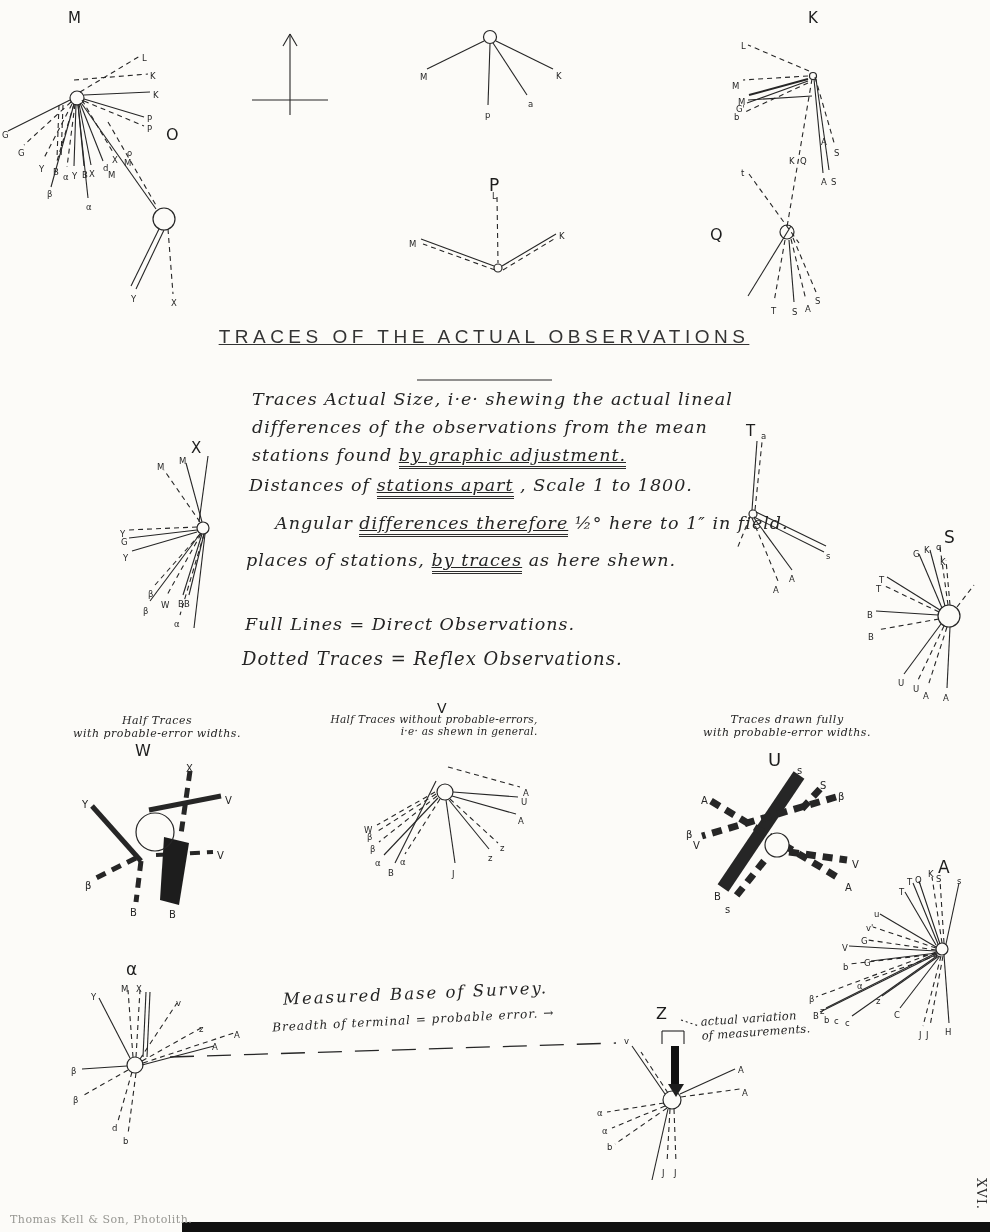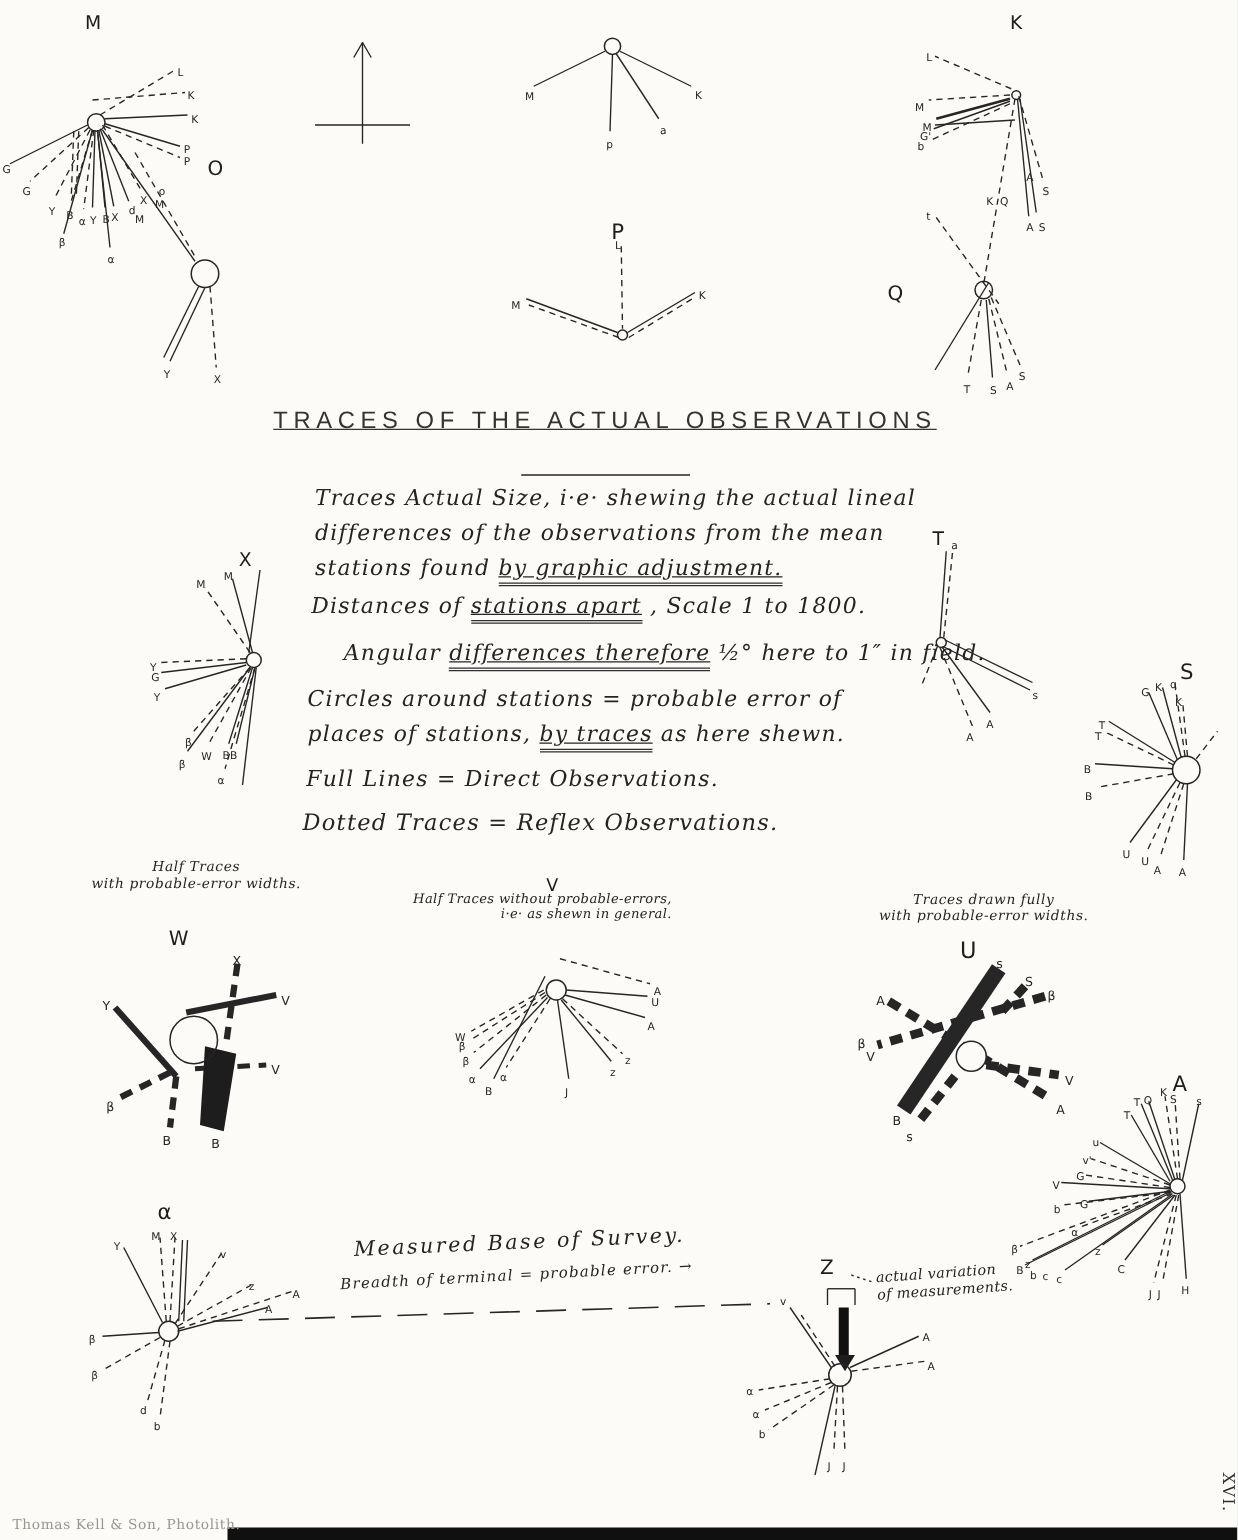--- a/index.html
+++ b/index.html
@@ -378,32 +378,31 @@
         <div>differences of the observations from the mean</div>
         <div>stations found <span class="und">by graphic adjustment.</span></div>
       </div>
       <div class="abs hand note" style="left: 249px; top: 471px; font-size: 17.5px; line-height: 28px;">
         <div>Distances of <span class="und">stations apart</span> , Scale 1 to 1800.</div>
       </div>
       <div class="abs hand note" style="left: 244px; top: 509px; font-size: 17.5px; line-height: 28px; margin-left: 31px;">
         <div>Angular <span class="und">differences therefore</span> ½° here to 1″ in field.</div>
       </div>
       <div class="abs hand note" style="left: 246px; top: 546px; font-size: 17.5px; line-height: 28px;">
-        <div>Circles around stations = probable error of</div>
         <div>places of stations, <span class="und">by traces</span> as here shewn.</div>
       </div>
       <div class="abs hand note" style="left: 245px; top: 610px; font-size: 17.5px; line-height: 28px;">
         <div>Full Lines = Direct Observations.</div>
       </div>
       <div class="abs hand note" style="left: 242px; top: 645px; font-size: 18px; line-height: 28px;">
         <div>Dotted Traces = Reflex Observations.</div>
       </div>
     </div>
   <div id="captions">
-      <div class="abs hand cap" style="left: 157px; top: 687px; font-size: 11px; letter-spacing: 0.5px; text-align: center; transform: translateX(-50%);">Half Traces
+      <div class="abs hand cap" style="left: 157px; top: 714px; font-size: 11px; letter-spacing: 0.5px; text-align: center; transform: translateX(-50%);">Half Traces
 with probable-error widths.</div>
       <div class="abs hand cap" style="left: 434px; top: 713px; font-size: 10.5px; letter-spacing: 0.3px; text-align: right; transform: translateX(-50%);">Half Traces without probable-errors,
 i·e· as shewn in general.</div>
       <div class="abs hand cap" style="left: 787px; top: 713px; font-size: 11px; letter-spacing: 0.5px; text-align: center; transform: translateX(-50%);">Traces drawn fully
 with probable-error widths.</div>
       <div class="abs hand cap" style="left: 283px; top: 984px; font-size: 16.5px; letter-spacing: 2px; text-align: left; transform: rotate(-2.5deg);">Measured Base of Survey.</div>
       <div class="abs hand cap" style="left: 272px; top: 1013px; font-size: 12px; letter-spacing: 1px; text-align: left; transform: rotate(-3deg);">Breadth of terminal = probable error. →</div>
       <div class="abs hand cap" style="left: 701px; top: 1011px; font-size: 11.5px; letter-spacing: 0.3px; text-align: left; transform: rotate(-4deg);">actual variation
 of measurements.</div>
     </div>

